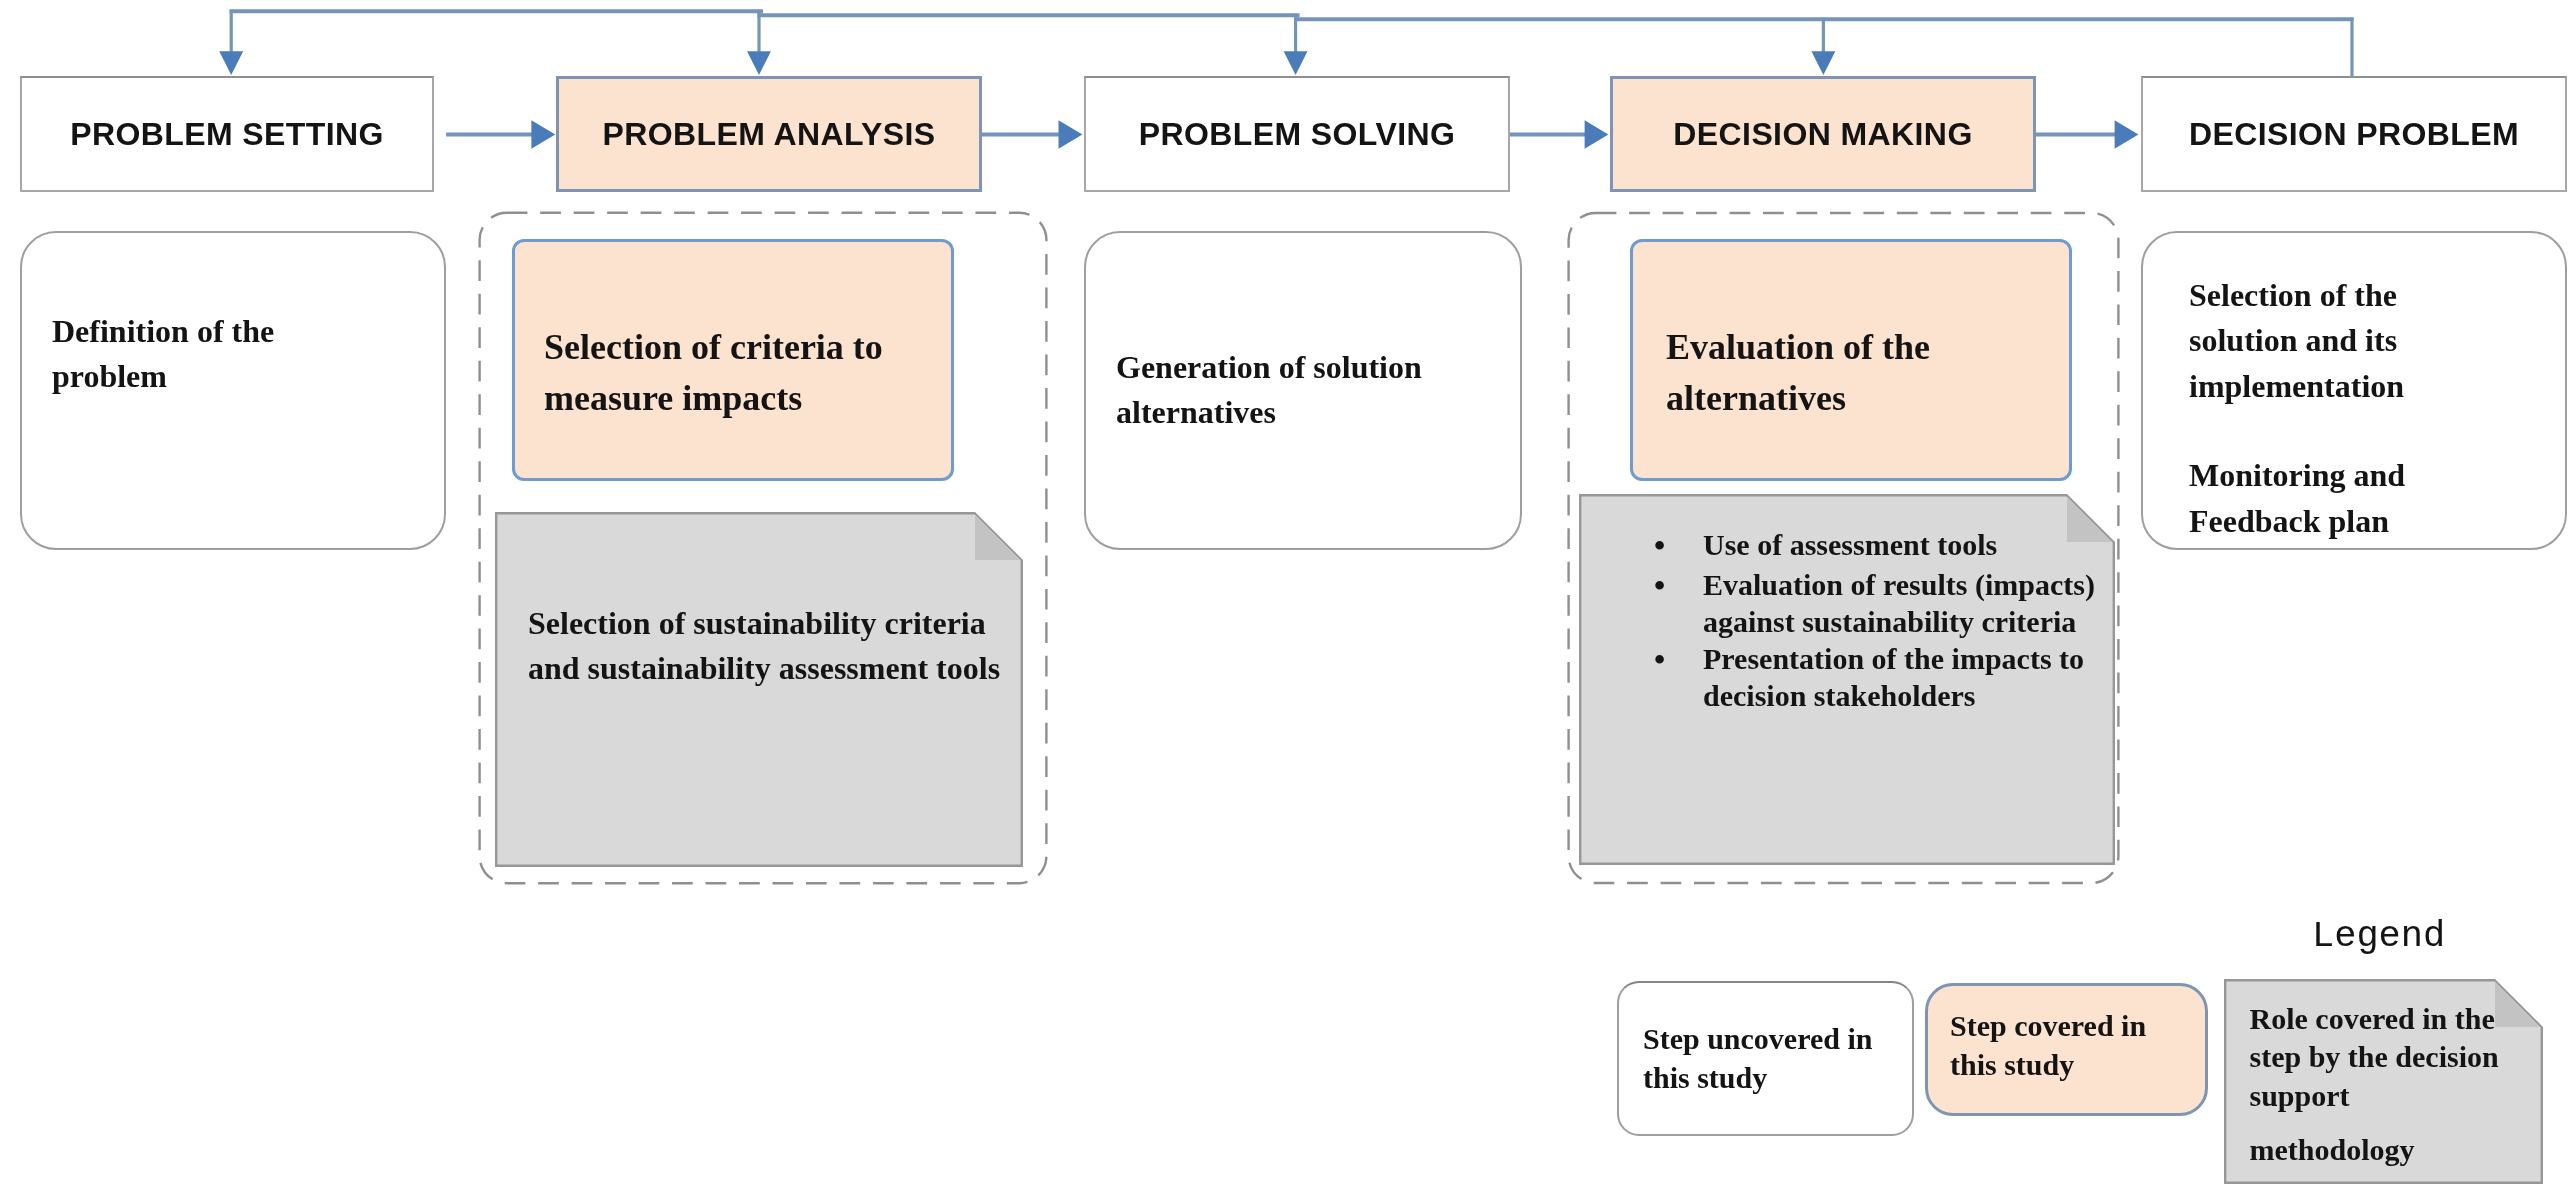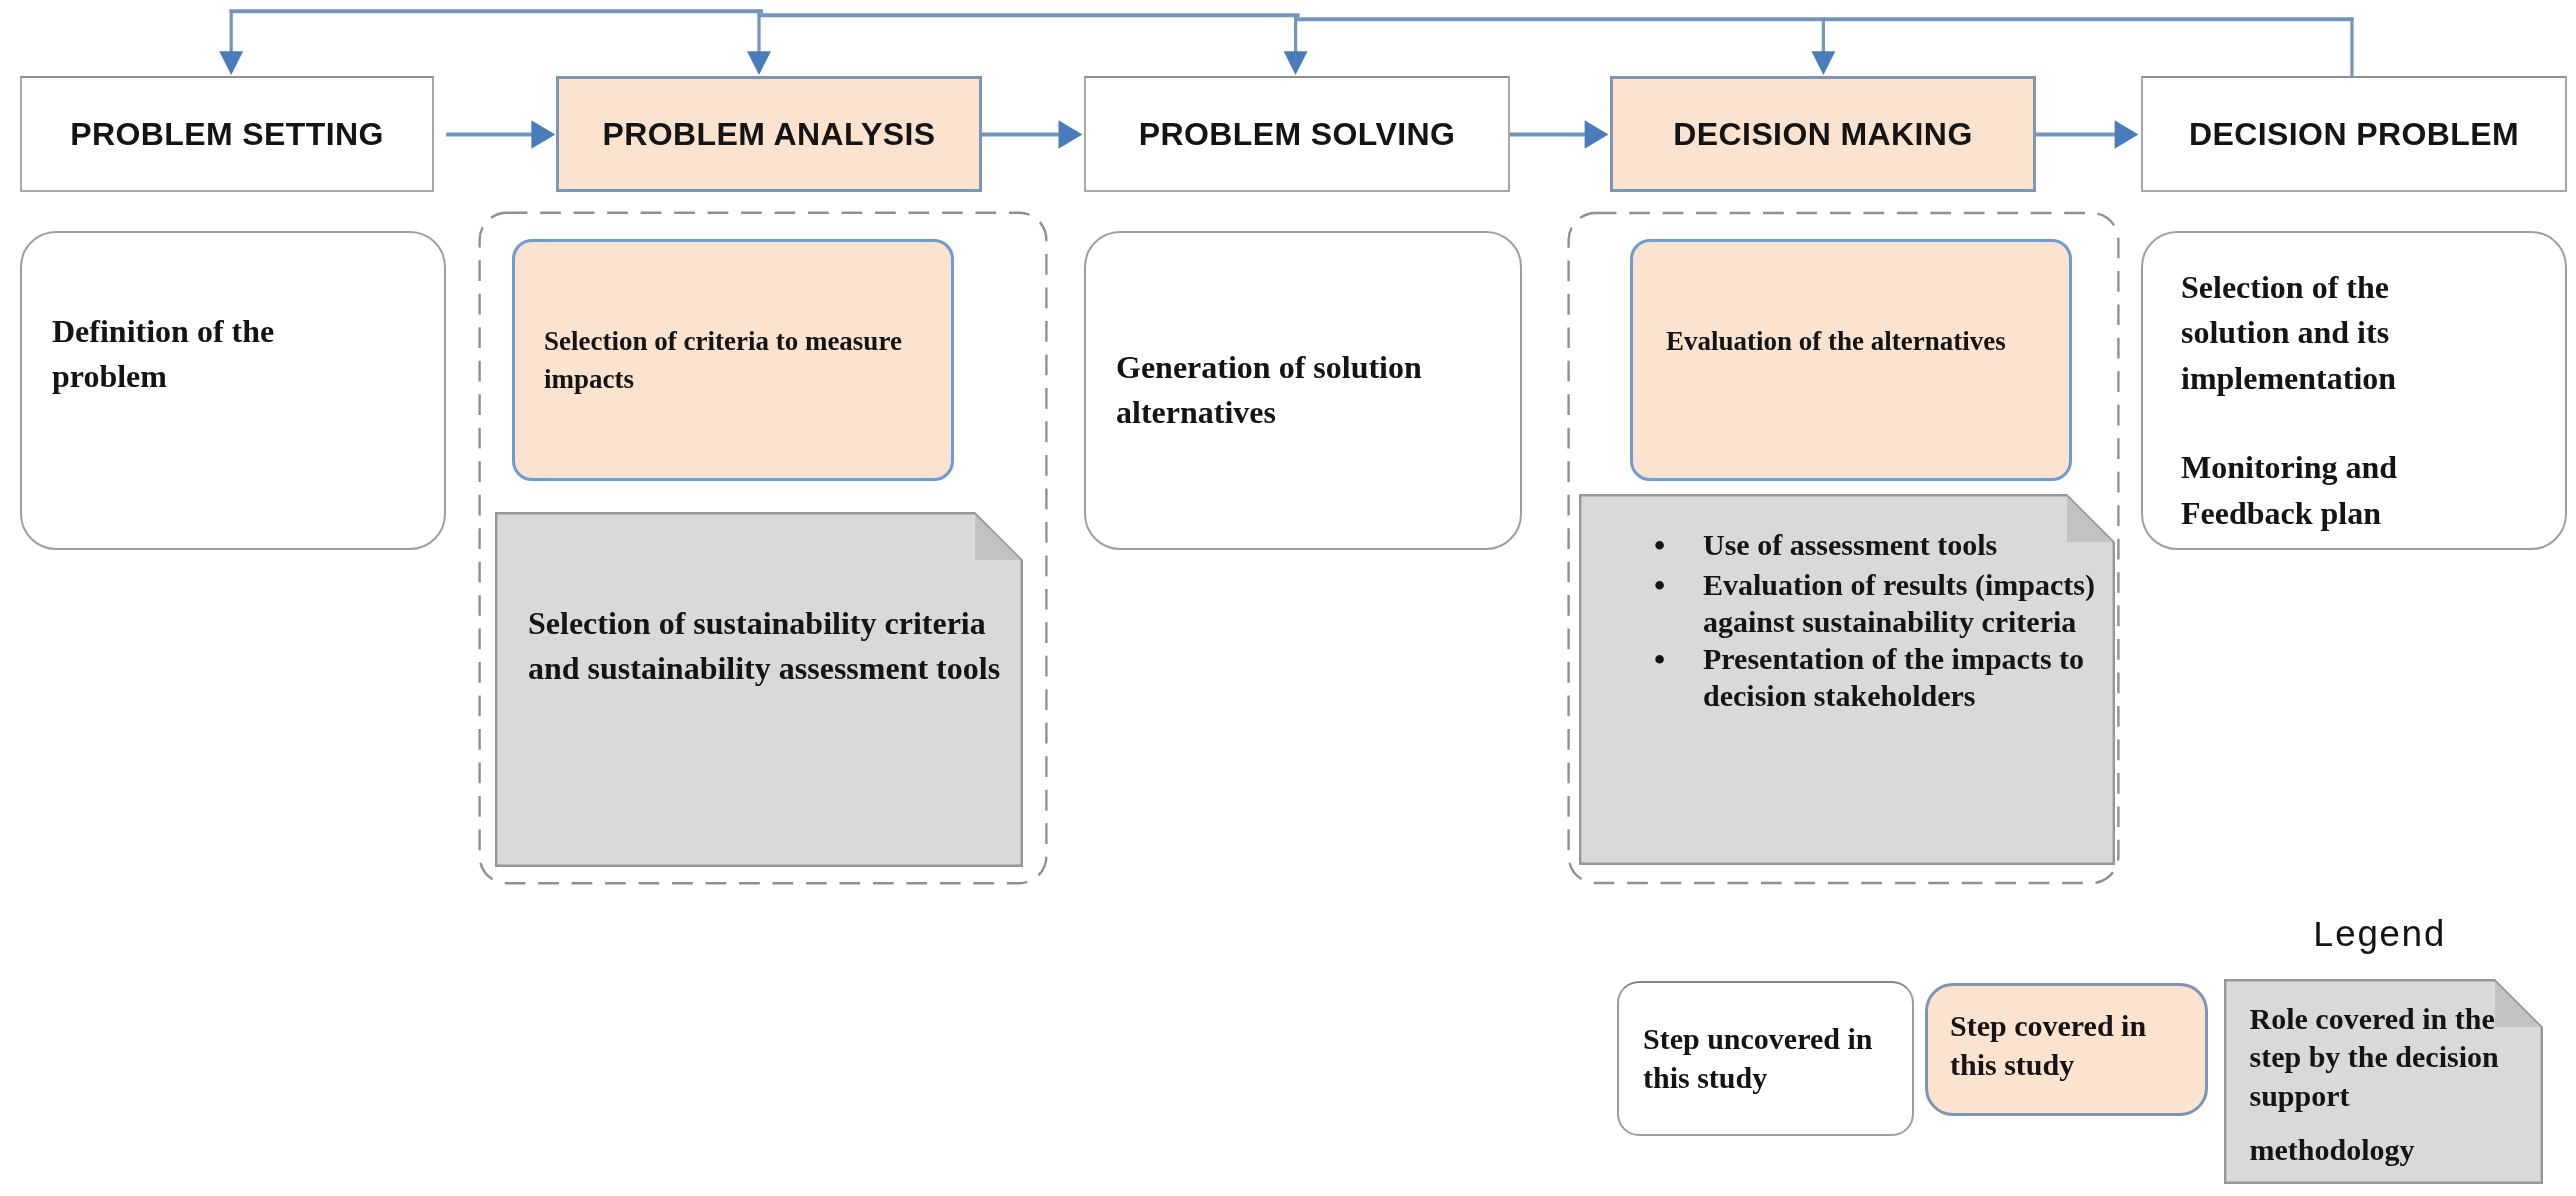--- a/index.html
+++ b/index.html
@@ -28,32 +28,32 @@
   .stage-dt{left:2141px;width:426px;}
 
   
   .card{
     position:absolute;background:#ffffff;border:2.4px solid #9e9e9e;border-radius:36px;
     box-sizing:border-box;font-weight:700;font-size:32px;line-height:1.42;
   }
   .card-def{left:20px;top:231px;width:426px;height:319px;padding:76px 72px 0 30px;}
   .card-gen{left:1084px;top:231px;width:438px;height:319px;padding:112px 20px 0 30px;}
   .card-sel{left:2141px;top:231px;width:426px;height:319px;padding:24px 120px 0 30px;}
-  .card-sel p{margin:8px;}
+  .card-sel p{margin:16px;}
   .card-sel p + p{margin-top:44px;}
 
   
   .group{position:absolute;box-sizing:border-box;}
   .group-pa{left:478px;top:211px;width:570px;height:674px;}
   .group-dm{left:1567px;top:211px;width:553px;height:674px;}
 
   
   .stepbox{
-    position:absolute;background:#fbe3d0;border:3.2px solid #6f9bd1;border-radius:20px;
-    box-sizing:border-box;font-weight:700;font-size:27px;line-height:1.42;
+    position:absolute;background:#fbe3d0;border:3.2px solid #6f9bd1;border-radius:12px;
+    box-sizing:border-box;font-weight:700;font-size:36px;line-height:1.42;
   }
   .stepbox-pa{left:512px;top:239px;width:442px;height:242px;padding:80px 0 0 29px;}
   .stepbox-dm{left:1630px;top:239px;width:442px;height:242px;padding:80px 0 0 33px;}
 
   
   .note{position:absolute;}
   .note .n-border{
     position:absolute;inset:0;background:#979797;
     clip-path:polygon(0 0, calc(100% - 48px) 0, 100% 48px, 100% 100%, 0 100%);
   }

